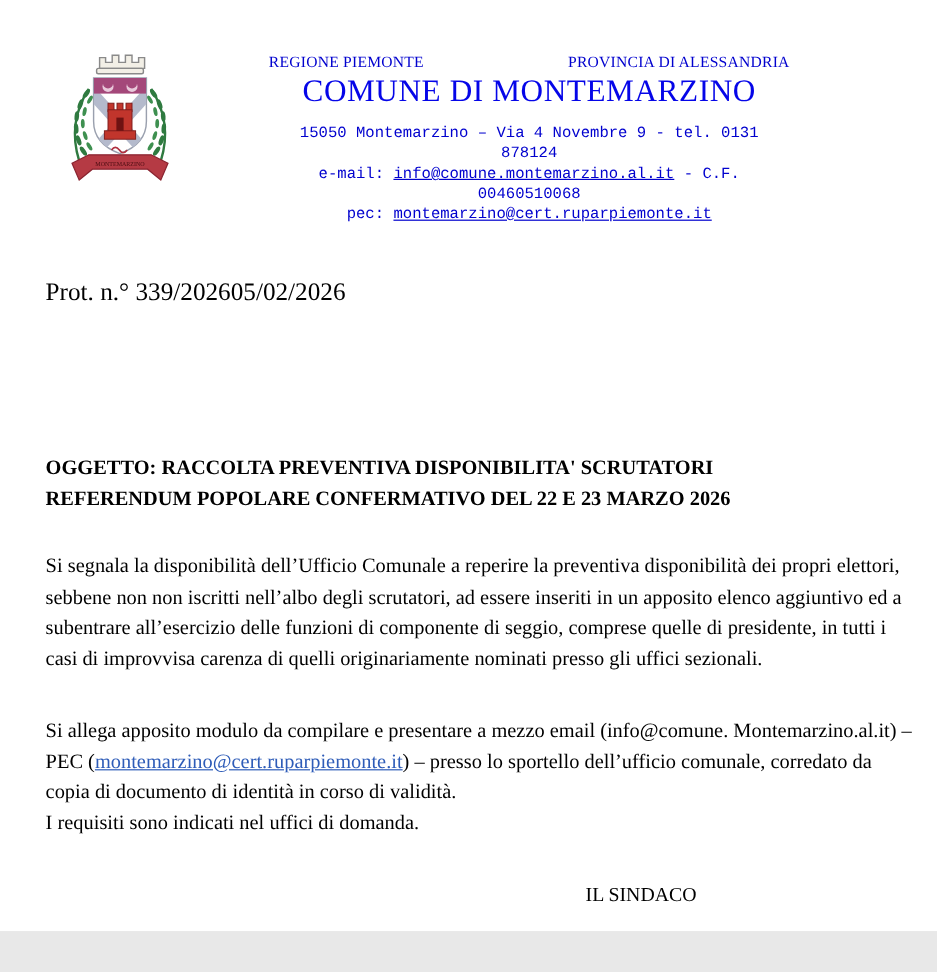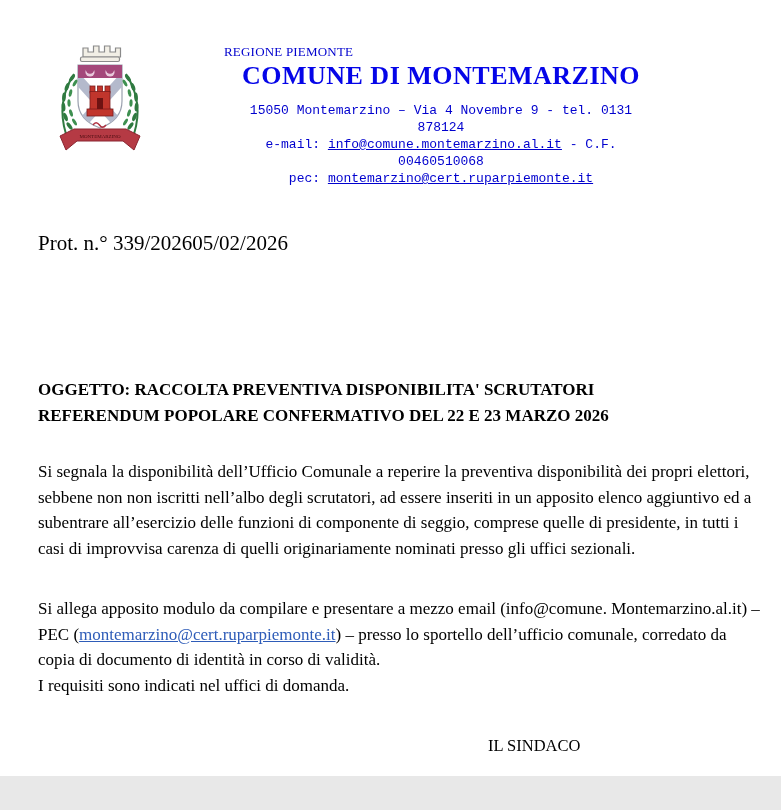--- a/index.html
+++ b/index.html
@@ -10,21 +10,21 @@
   }
 
   
   .logo-wrap { position:absolute; left:44px; top:36px; width:112px; height:128px; }
   .header-text {
     position:absolute; left:224px; top:44px; width:434px; text-align:center;
     color:var(--header-blue,#0101CE);
   }
   .header-row1 { display:flex; justify-content:space-between; font-size:13px; letter-spacing:.2px; }
   .header-title {
-    margin-top:1px; font-size:26px; font-weight:bold; letter-spacing:.5px;
+    margin-top:1px; font-size:26px; font-weight:normal; letter-spacing:.5px;
     color:var(--title-blue,#0505E8); white-space:nowrap;
   }
   .header-contacts { margin-top:11px; font-size:13px; line-height:17px;font-family:Liberation Mono, monospace; }
   .hlink { color:inherit; text-decoration:underline; cursor:pointer; }
 
   
   .prot-row {
     position:absolute; left:38px; top:231px; width:733px;
     display:flex; justify-content:flex-start; font-size:21px;
   }
@@ -130,20 +130,21 @@
       <g>
         <path d="M16,100 L30,93 L82,93 L96,100 L90,114 L79,105 L33,105 L22,114 z" fill="#B53A44" stroke="#8a2430" stroke-width="1"></path>
         <text x="56" y="102" font-size="5" text-anchor="middle" fill="#4d0d12" font-family="'Liberation Serif', serif">MONTEMARZINO</text>
       </g>
     </svg>
   </div>
 
   <div class="header-text">
     <div class="header-row1">
       <span>REGIONE PIEMONTE</span>
+      <span>PROVINCIA DI ALESSANDRIA</span>
     </div>
     <div class="header-title">COMUNE DI MONTEMARZINO</div>
     <div class="header-contacts">
       <div>15050 Montemarzino – Via 4 Novembre 9 - tel. 0131 878124</div>
       <div><span>e-mail: </span><a class="hlink" href="#">info@comune.montemarzino.al.it</a><span> - C.F. 00460510068</span></div>
       <div><span>pec: </span><a class="hlink" href="#">montemarzino@cert.ruparpiemonte.it</a></div>
     </div>
   </div>
 
   <div class="prot-row">

